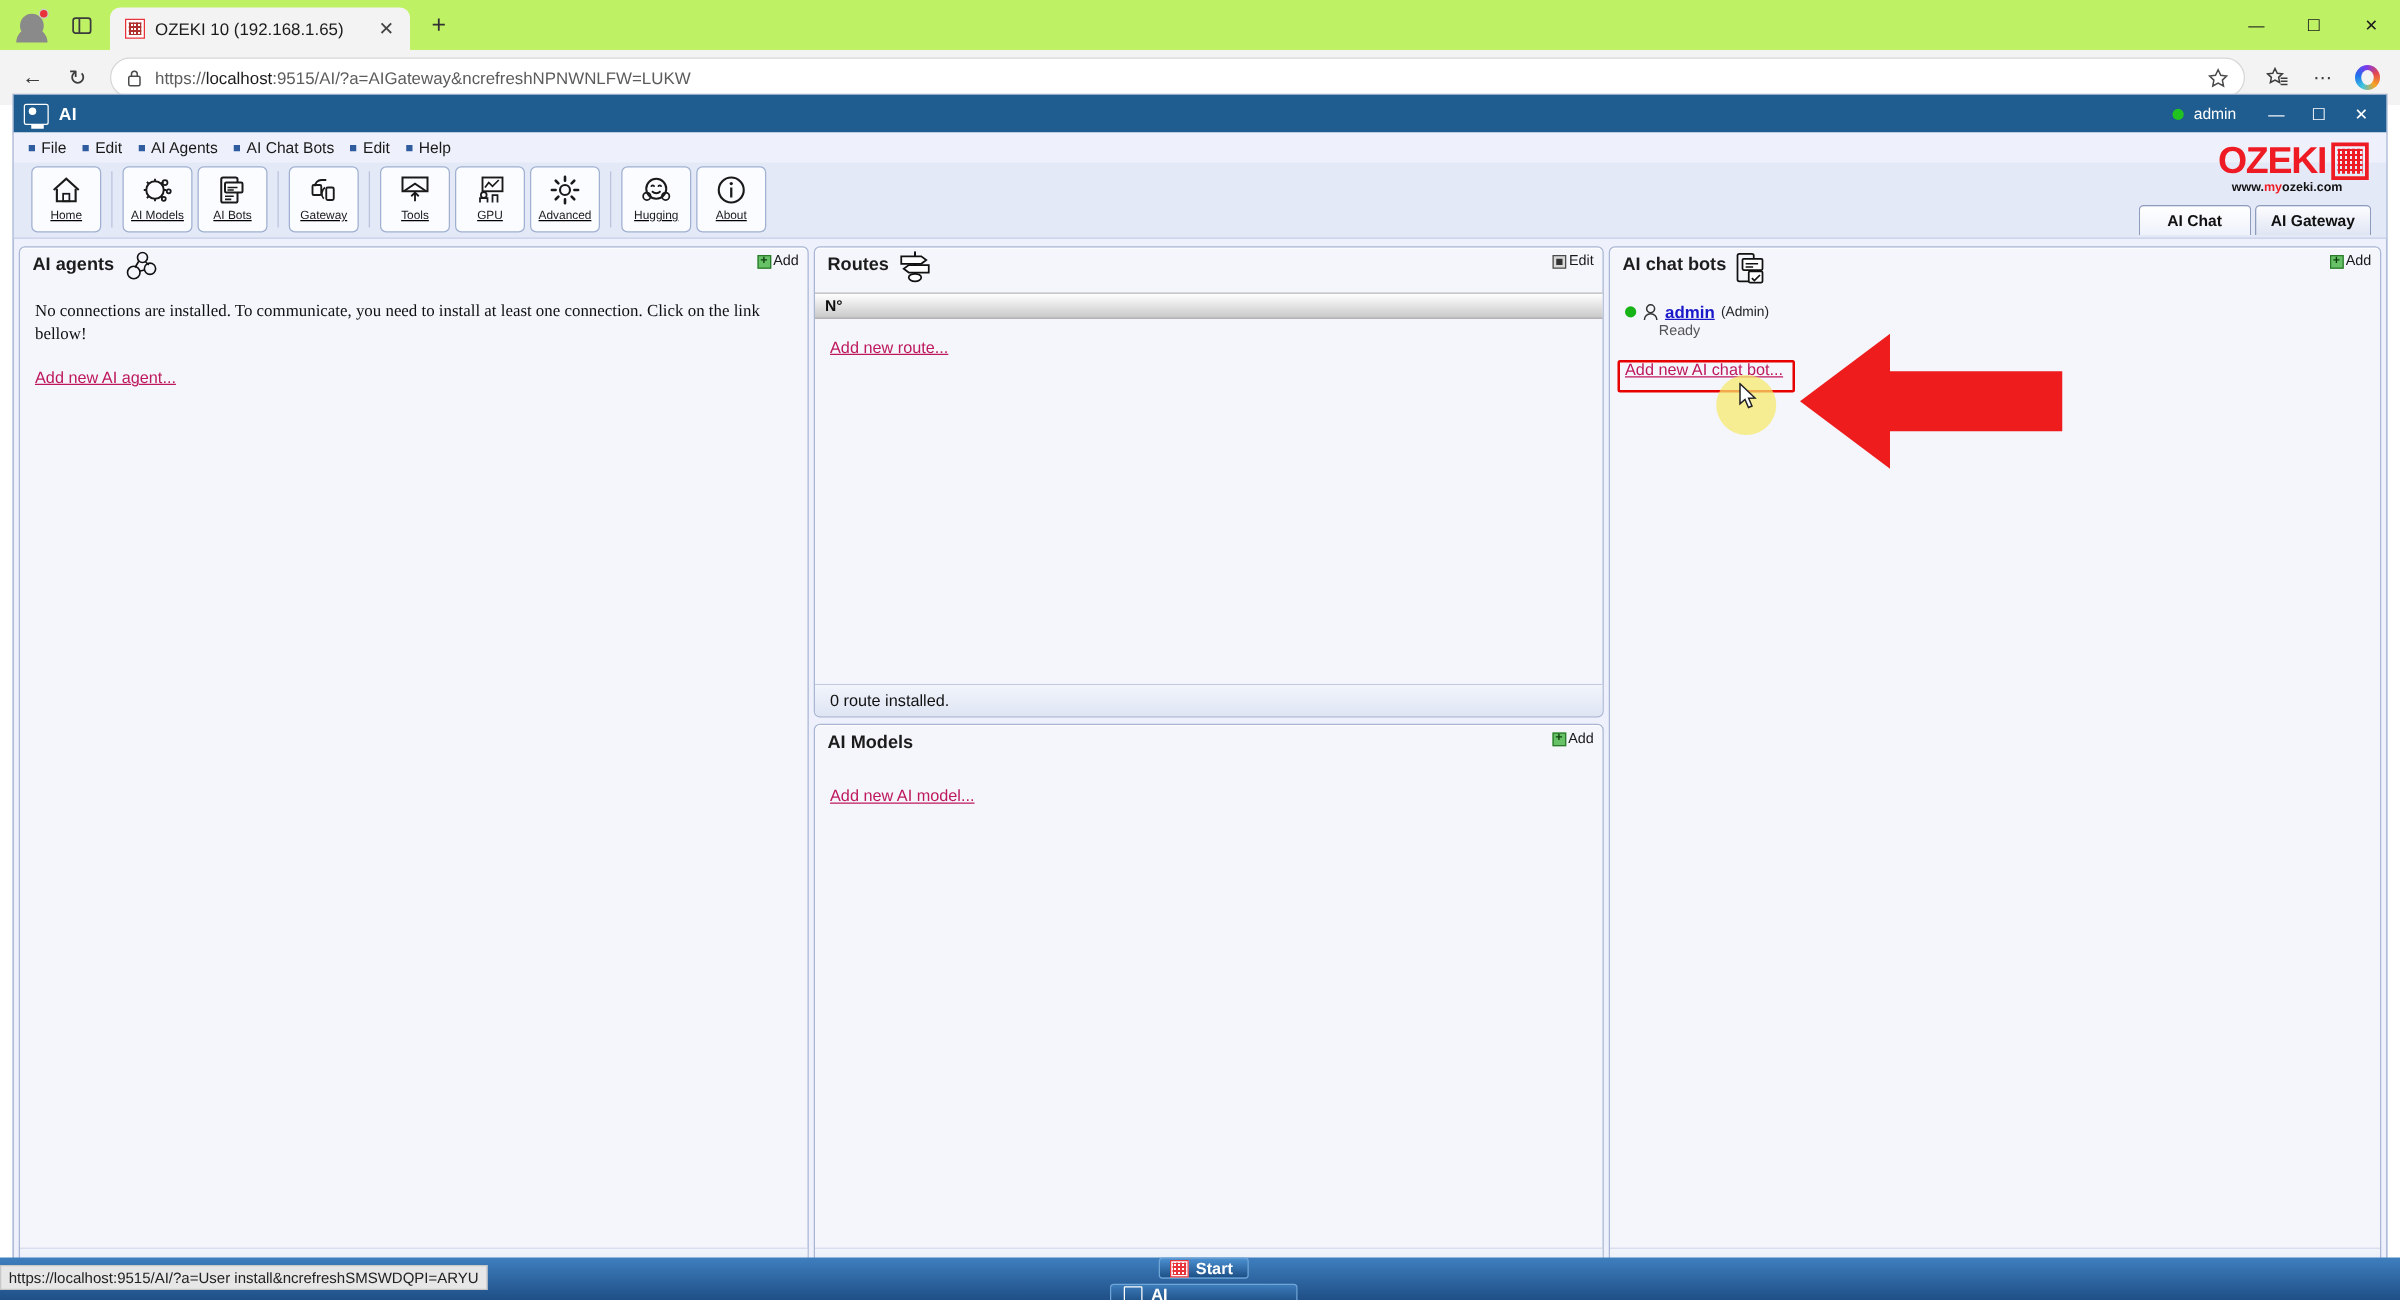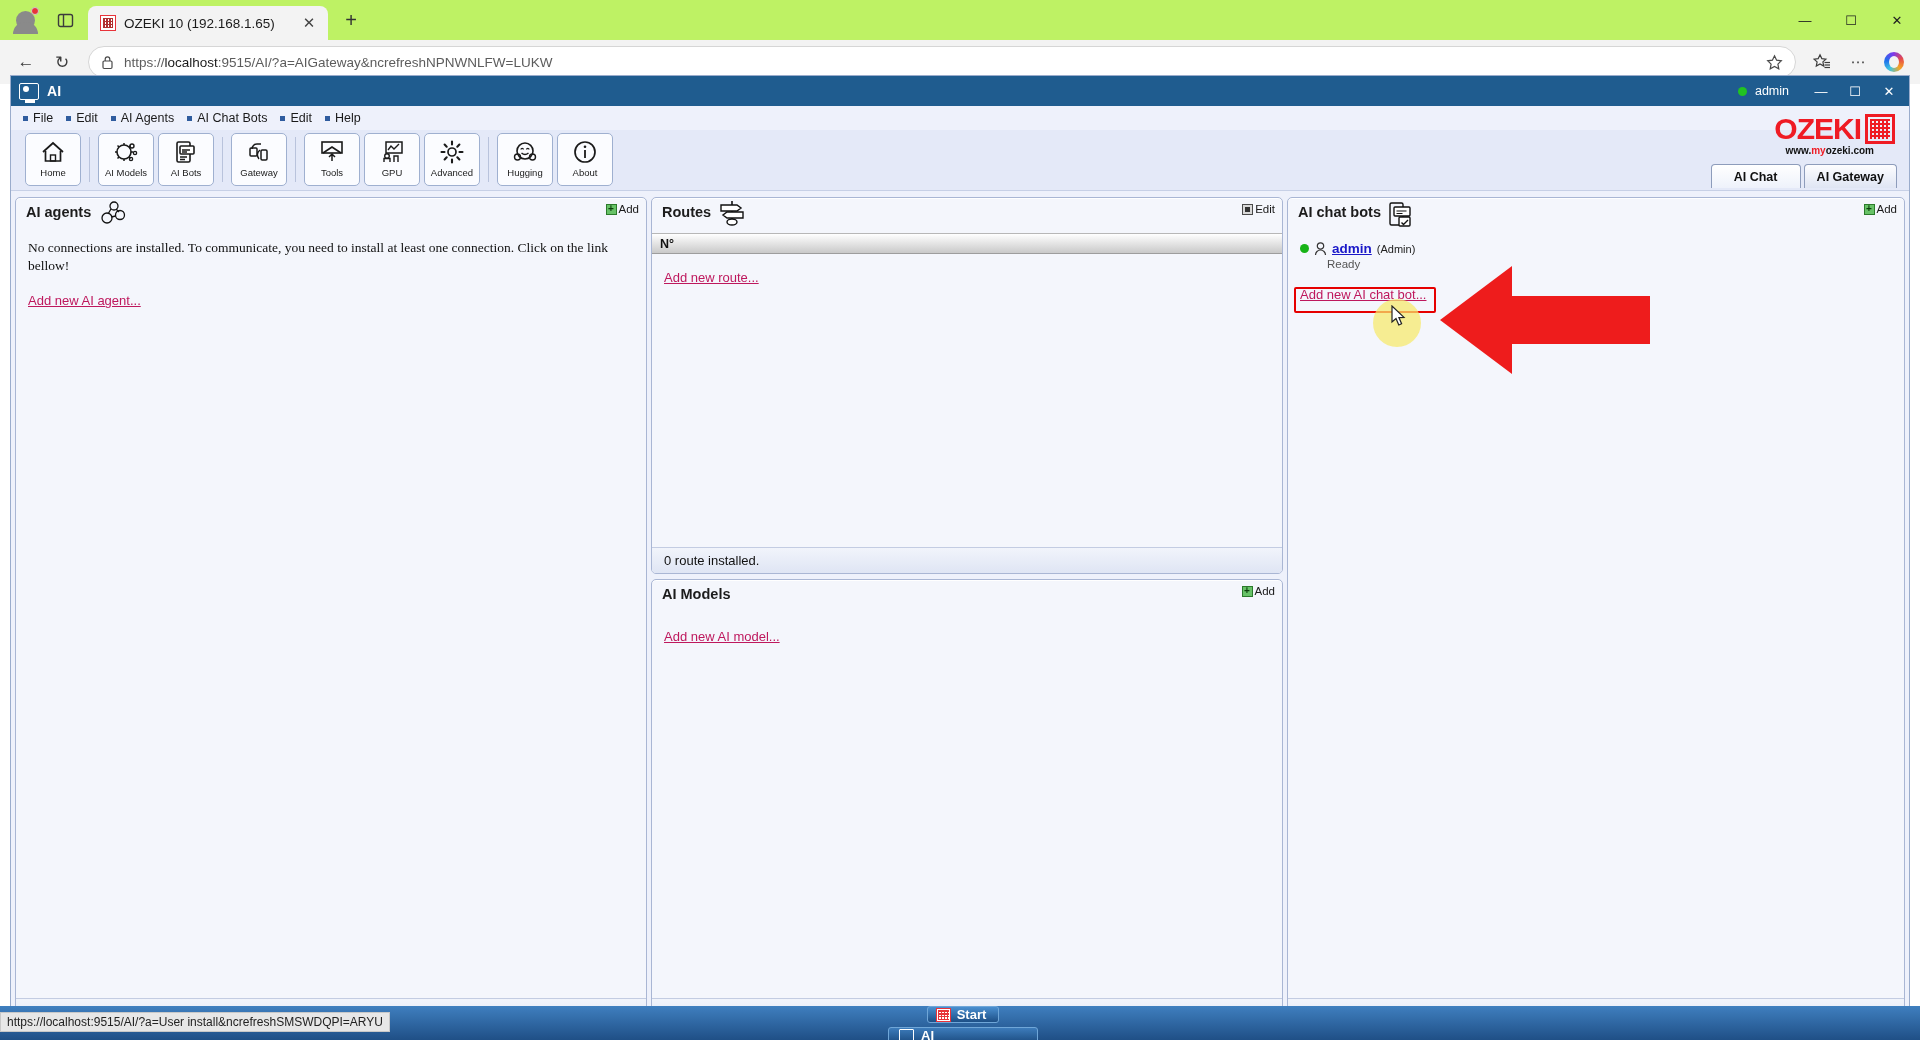--- a/index.html
+++ b/index.html
@@ -145,20 +145,21 @@
   .menu-item {
     font-size: 12.5px; color: #1a1a1a; padding: 0 9px 0 2px;
     display: flex; align-items: center; gap: 5px;
   }
   .menu-bullet { width: 5px; height: 5px; background: #2f5c9e; display: inline-block; }
 
   .ribbon {
     background: #e4e9f8; padding: 3px 8px 4px 8px;
     display: flex; align-items: stretch; gap: 0; flex: 0 0 auto;
     border-bottom: 1px solid #c7d0e6;
+    text-decoration: underline;
   }
   .rb-group { display: flex; gap: 4px; padding: 0 6px; }
   .rb-sep { width: 1px; background: #b9c3dc; margin: 4px 2px; }
   .rb-btn {
     width: 56px; height: 53px; background: #fbfcff; border: 1px solid #9fb0d0;
     border-radius: 5px; display: flex; flex-direction: column;
     align-items: center; justify-content: flex-start; padding-top: 5px;
   }
   .rb-icon { width: 26px; height: 26px; display: block; }
   .rb-label { font-size: 9.5px; color: #1a1a1a; margin-top: 3px; line-height: 1; }

